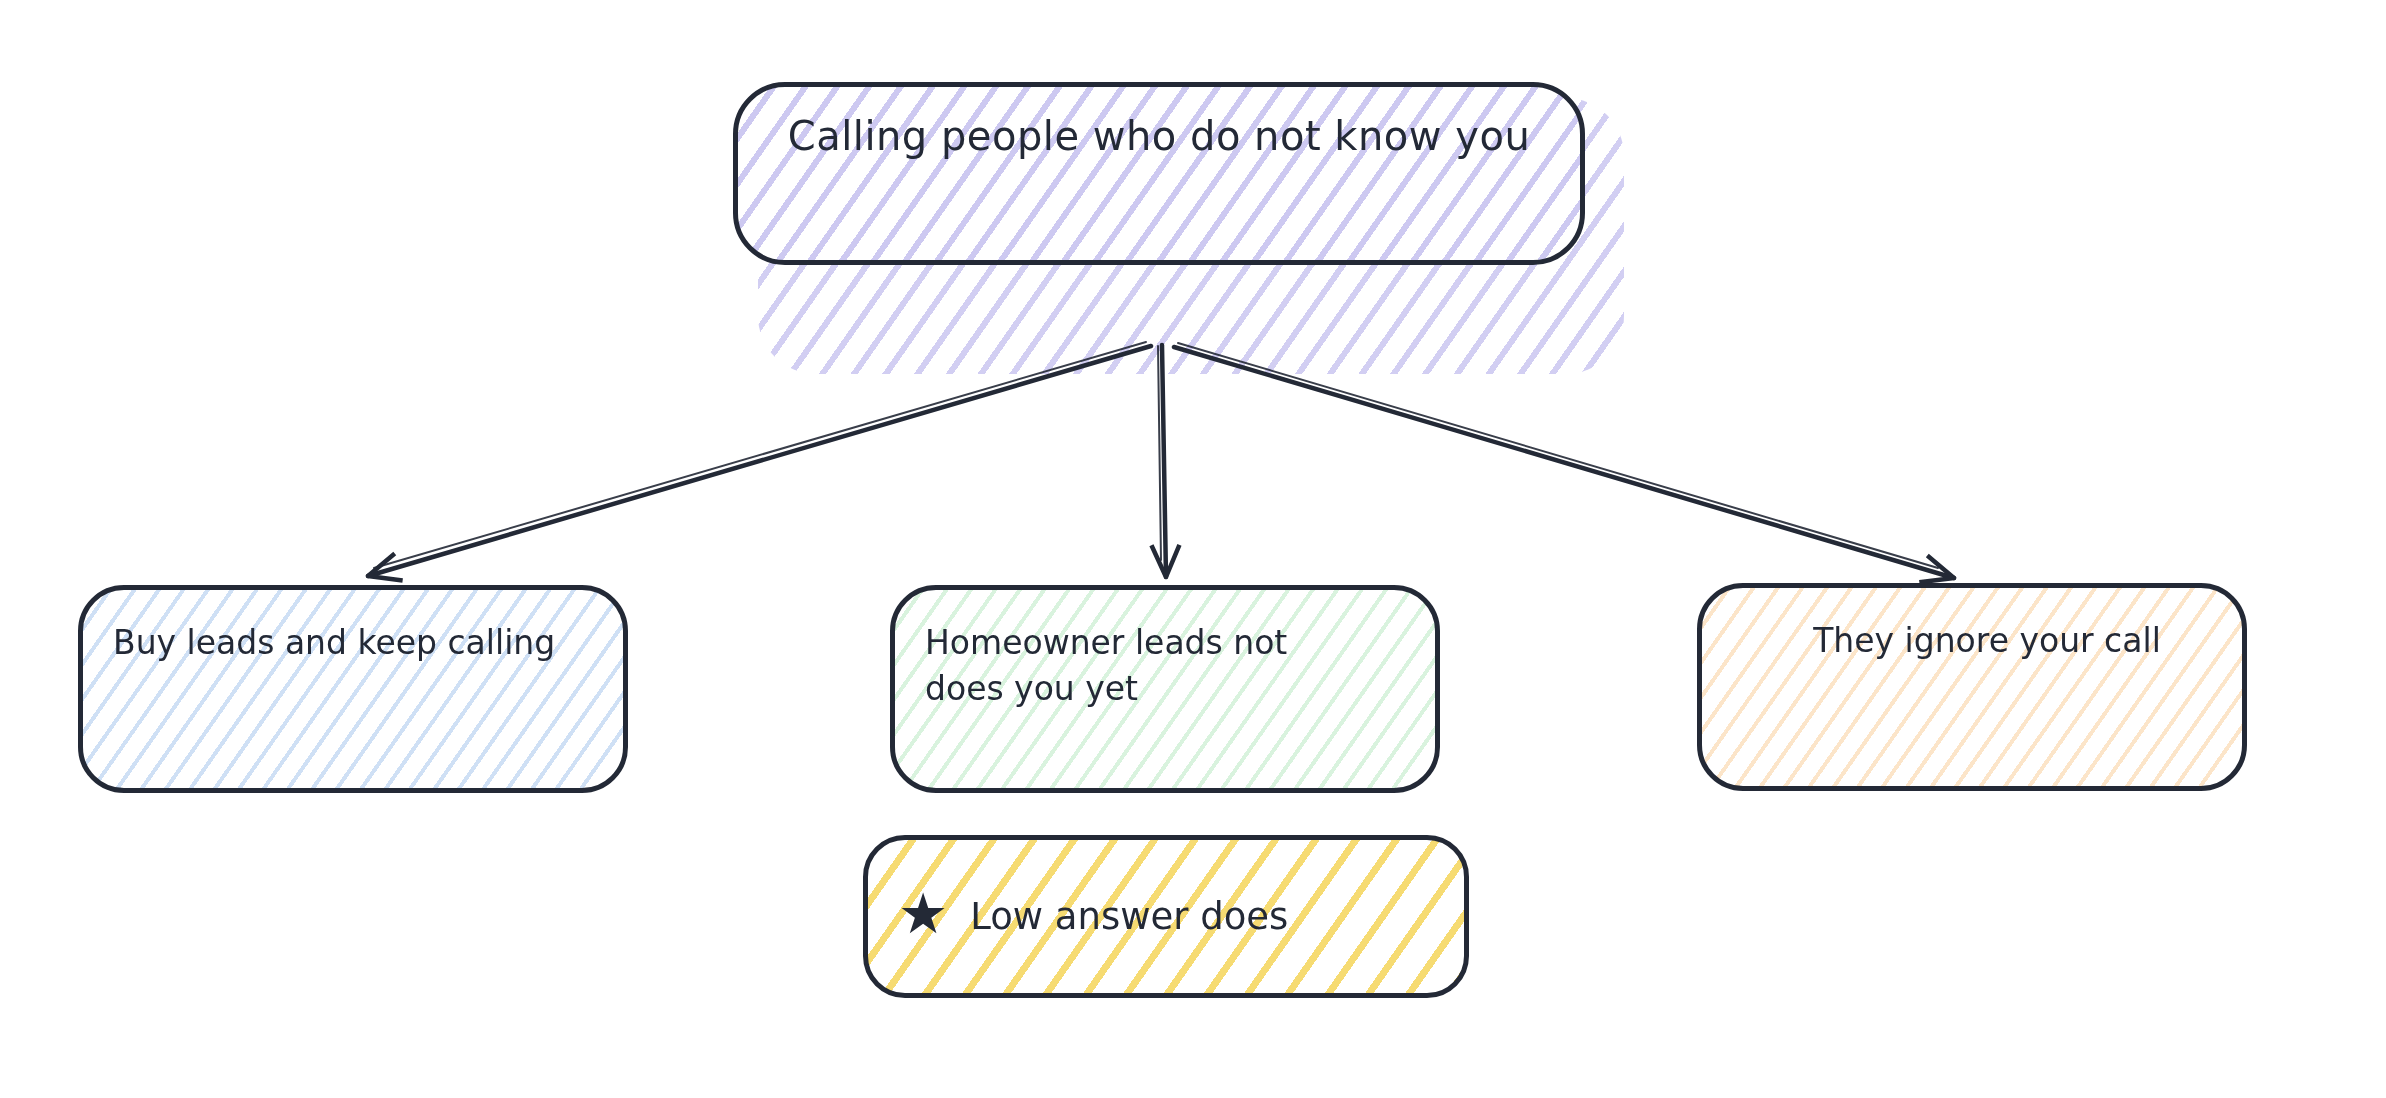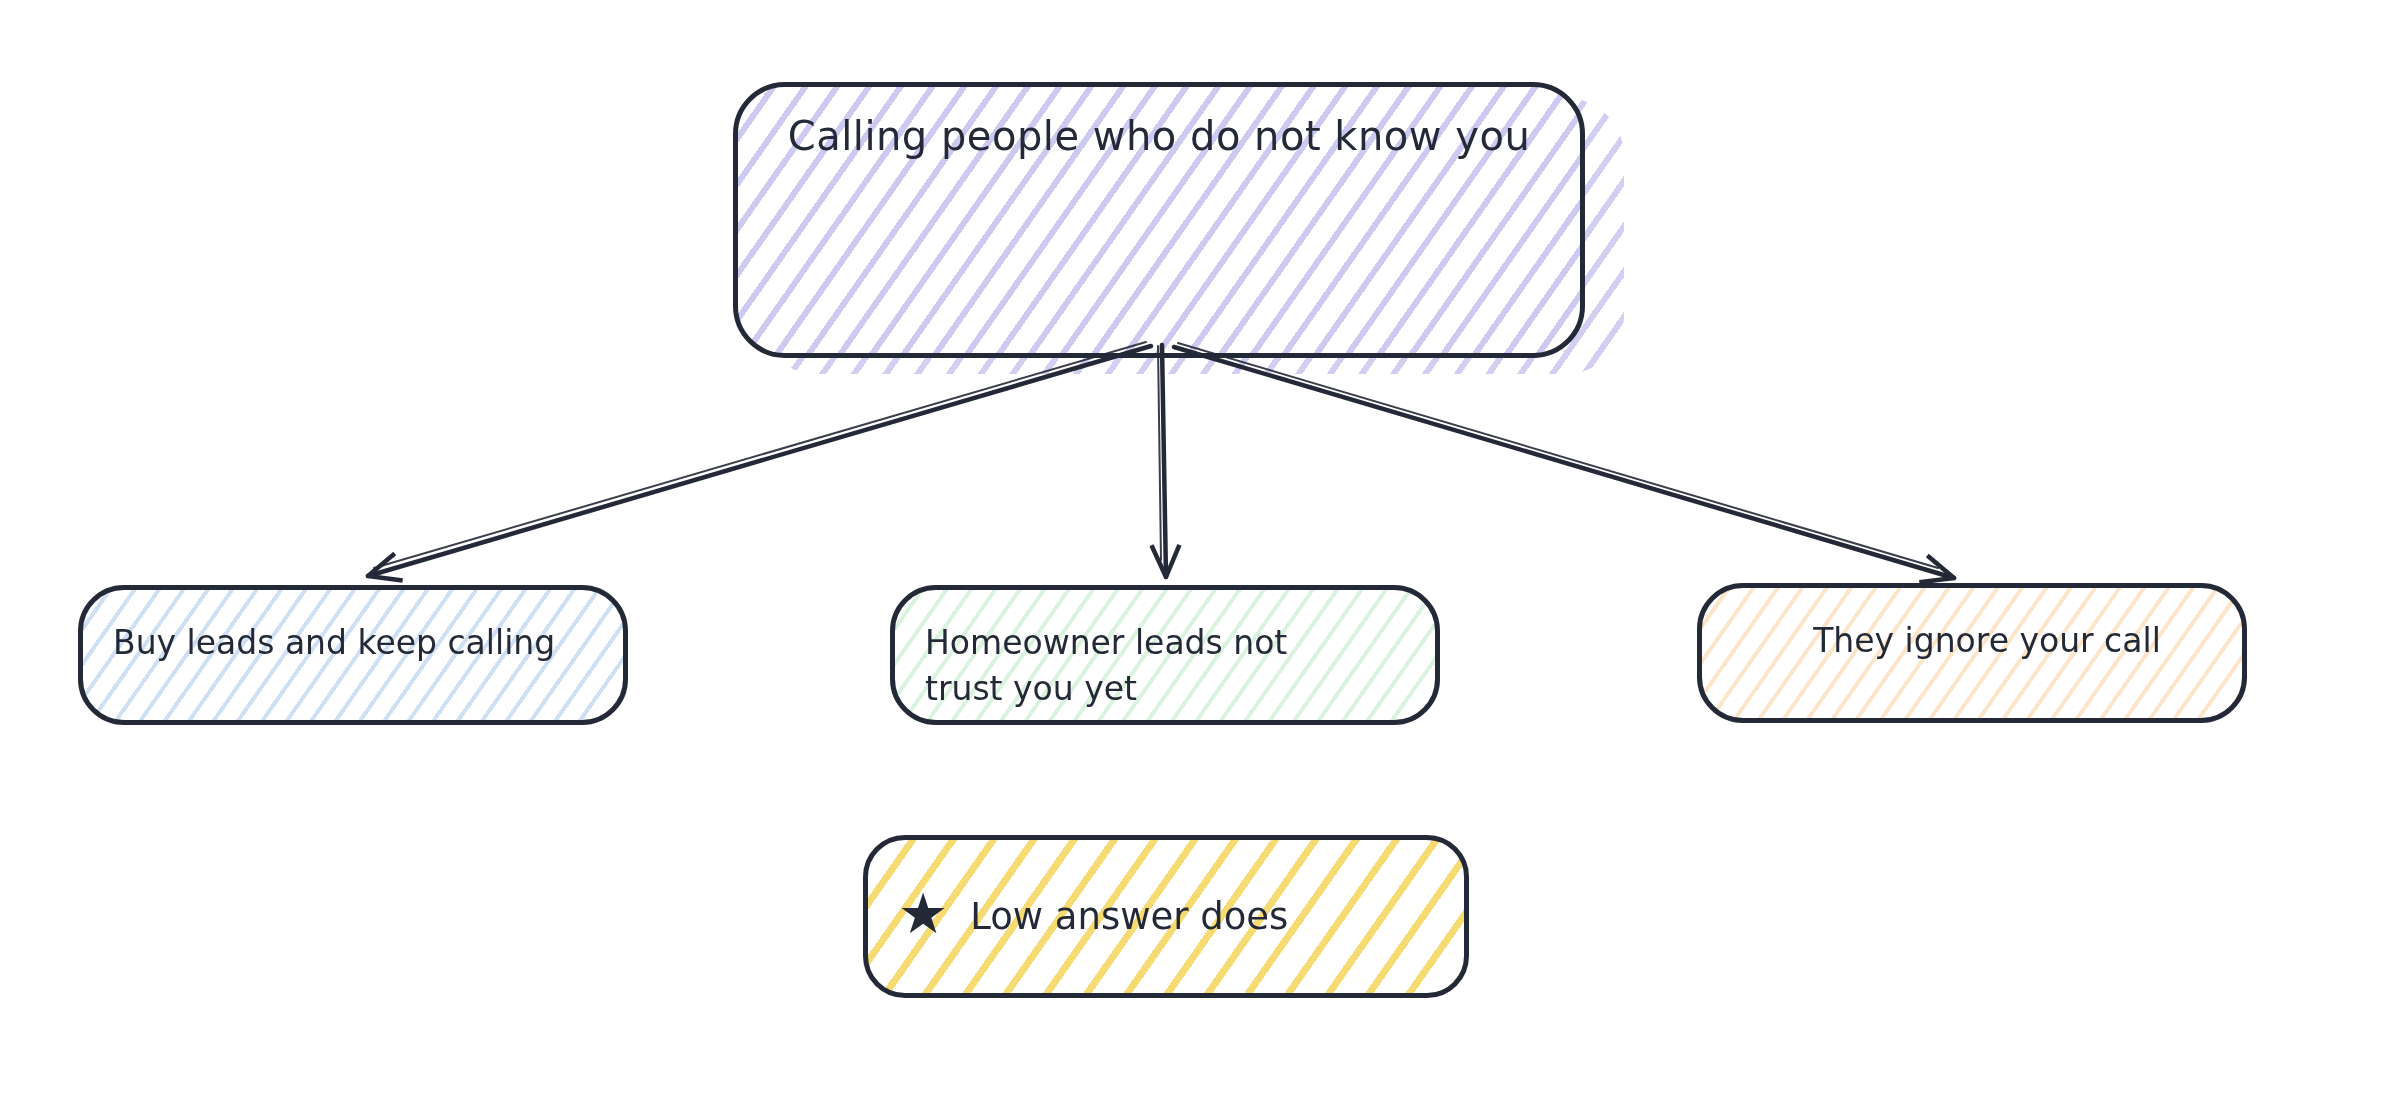--- a/index.html
+++ b/index.html
@@ -11,26 +11,26 @@
   .node {
     position:absolute; box-sizing:border-box;
     border:5px solid var(--stroke); color:var(--stroke);
     background-color:#ffffff;
   }
   .hatch-spill {
     position:absolute; left:758px; top:98px; width:866px; height:276px;
     border-radius:58px; z-index:0; opacity:.9;
   }
   .root-node {
-    left:733px; top:82px; width:852px; height:276px; border-radius:52px;
+    left:733px; top:82px; width:852px; height:183px; border-radius:52px;
     font-size:40px; letter-spacing:.5px; z-index:2;
     display:flex; justify-content:center; padding-top:26px;
   }
   .child-node {
-    width:550px; height:140px; border-radius:46px;
+    width:550px; height:208px; border-radius:46px;
     font-size:33px; padding:30px 0 0 30px; z-index:2; line-height:1.38;
   }
   .child-1 { left:78px;  top:585px; }
   .child-2 { left:890px; top:585px; }
   .child-3 { left:1697px; top:583px; }
   .child-2 .line { display:block; }
   .note-node {
     left:863px; top:835px; width:606px; height:163px; border-radius:42px;
     font-size:37px; z-index:2;
     display:flex; align-items:center; gap:22px; padding-left:30px;
@@ -56,21 +56,21 @@
   <div class="node root-node" data-interactable="true" style="background-image: repeating-linear-gradient(125deg, rgb(205, 201, 241) 0px, rgb(205, 201, 241) 6px, transparent 6px, transparent 26px);">
     <span class="label" data-interactable="false">Calling people who do not know you</span>
   </div>
 
   <div class="node child-node child-1" data-interactable="true" style="background-image: repeating-linear-gradient(125deg, rgb(207, 224, 245) 0px, rgb(207, 224, 245) 4px, transparent 4px, transparent 20px);">
     <span class="label" data-interactable="false">Buy leads and keep calling</span>
   </div>
 
   <div class="node child-node child-2" data-interactable="true" style="background-image: repeating-linear-gradient(125deg, rgb(217, 243, 222) 0px, rgb(217, 243, 222) 4px, transparent 4px, transparent 20px);">
     <span class="line" data-interactable="false">Homeowner leads not</span>
-    <span class="line" data-interactable="false">trust you yet</span>
+    <span class="line" data-interactable="false">does you yet</span>
   </div>
 
   <div class="node child-node child-3" data-interactable="true" style="background-image: repeating-linear-gradient(125deg, rgb(252, 229, 201) 0px, rgb(252, 229, 201) 4px, transparent 4px, transparent 20px); text-align: center;">
     <span class="label" data-interactable="false">They ignore your call</span>
   </div>
 
   <div class="node note-node" data-interactable="true" style="background-image: repeating-linear-gradient(125deg, rgb(246, 219, 114) 0px, rgb(246, 219, 114) 7px, transparent 7px, transparent 33px);">
     <span class="star" data-interactable="false">★</span>
     <span class="label" data-interactable="false">Low answer does</span>
   </div>

